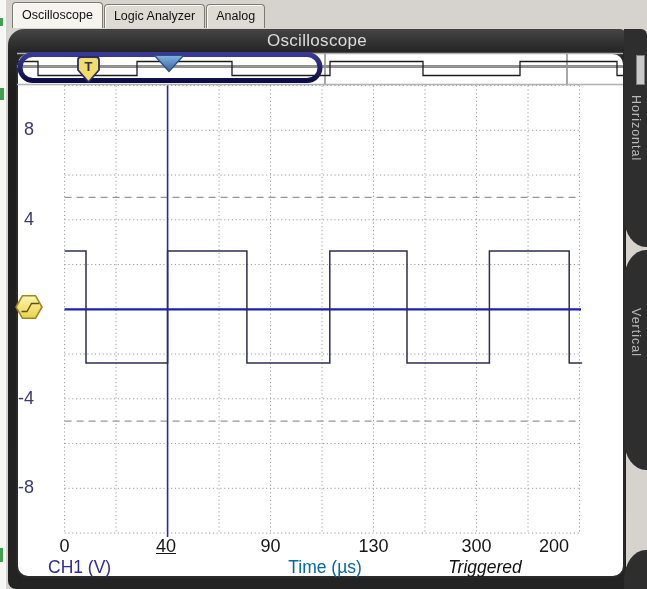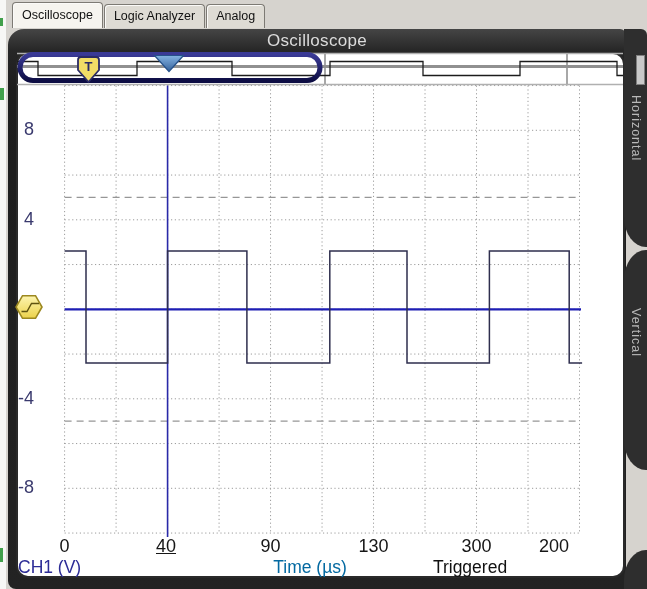--- a/index.html
+++ b/index.html
@@ -35,24 +35,24 @@
   
   .screen{
     position:absolute;left:16px;top:52px;width:609px;height:526px;box-sizing:border-box;
     background:#ffffff;border:2px solid #2a2a2a;border-radius:12px;z-index:4;
   }
   
   #scope-svg{position:absolute;left:0;top:0;z-index:6;}
   
   .ytick{position:absolute;left:8px;width:26px;text-align:right;font-size:18px;color:#3a3a6e;z-index:8;}
   .xtick{position:absolute;top:536px;transform:translateX(-50%);font-size:18px;color:#161616;z-index:8;}
-  .footer-label{position:absolute;top:557px;font-size:17.5px;z-index:8;white-space:nowrap;}
+  .footer-label{position:absolute;top:557px;font-size:17.5px;z-index:8;white-space:nowrap;padding-left:30px;}
   #ch-label{left:18px;color:#2c2c96;}
   #time-label{left:310px;transform:translateX(-50%);color:#0369a1;}
-  #status-label{left:470px;transform:translateX(-50%);color:#111;}
+  #status-label{left:470px;transform:translateX(-50%);color:#111;font-style:italic;}
   
   .rail-piece{position:absolute;left:624px;width:23px;background:#2e2e2e;z-index:7;}
   #rail-top{top:29px;height:218px;border-radius:0 6px 0 0;border-bottom-left-radius:22px 30px;}
   #rail-vertical{top:250px;height:220px;border-top-left-radius:22px 30px;border-bottom-left-radius:22px 30px;}
   #rail-bottom{top:550px;height:39px;border-top-left-radius:22px 30px;}
   .rail-label{
     position:absolute;left:627px;width:18px;height:130px;z-index:9;
     display:flex;align-items:center;justify-content:center;
     writing-mode:vertical-rl;color:#b9b9b9;font-size:12.5px;letter-spacing:1px;white-space:nowrap;
   }

